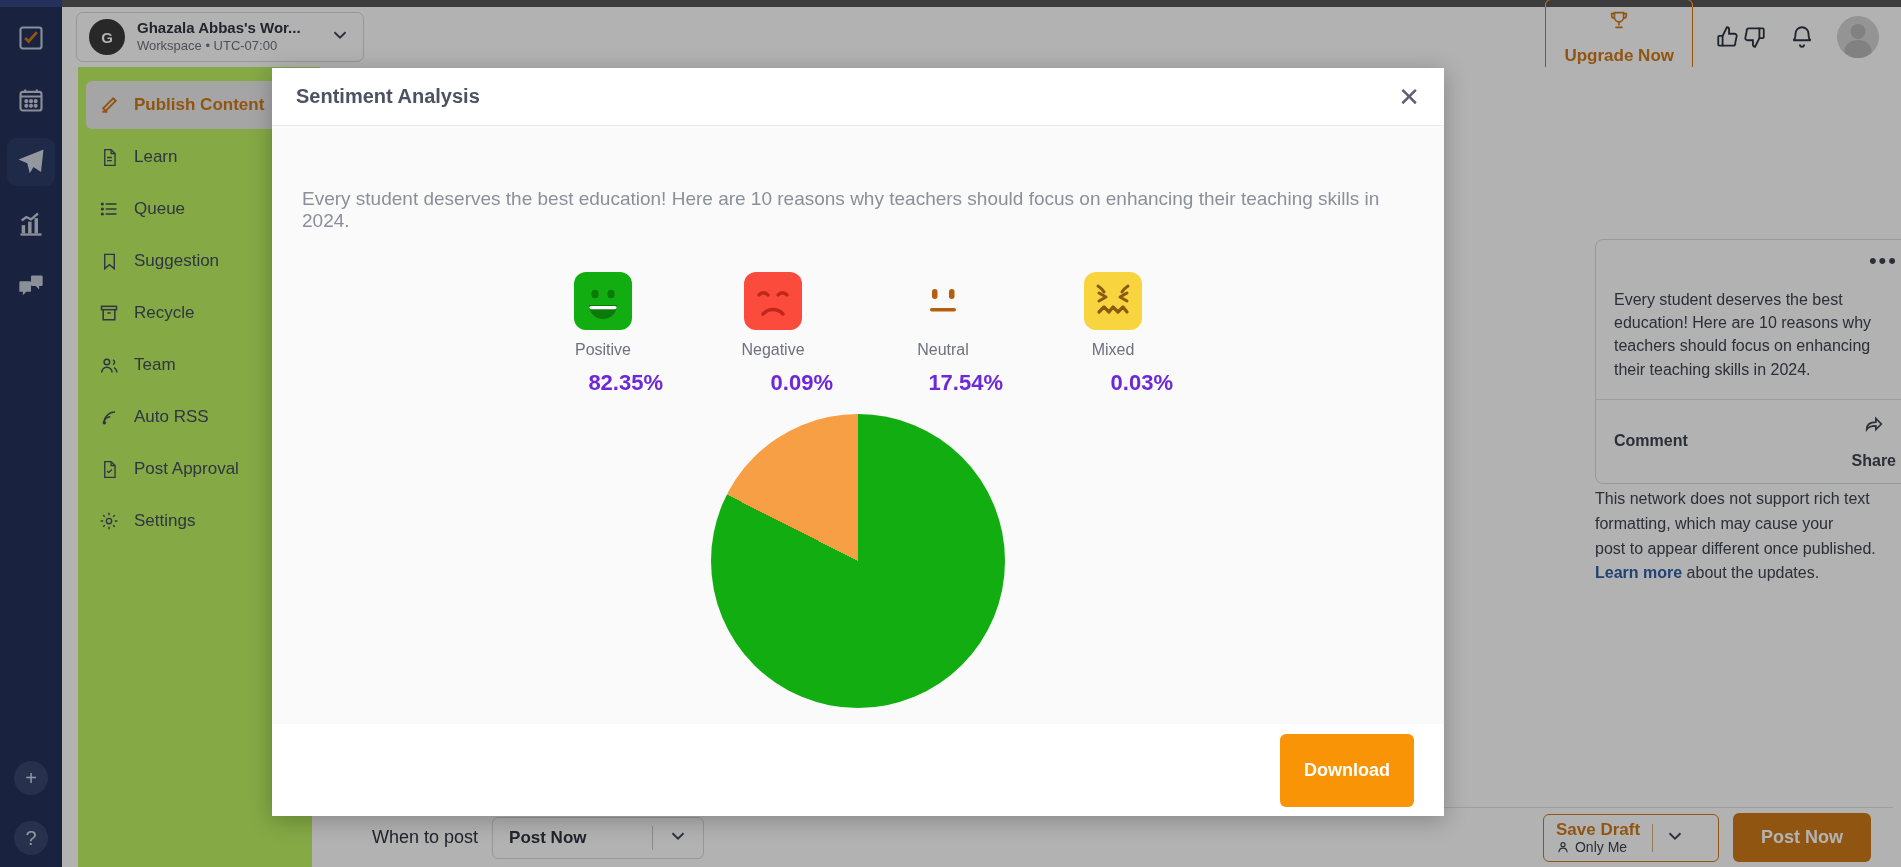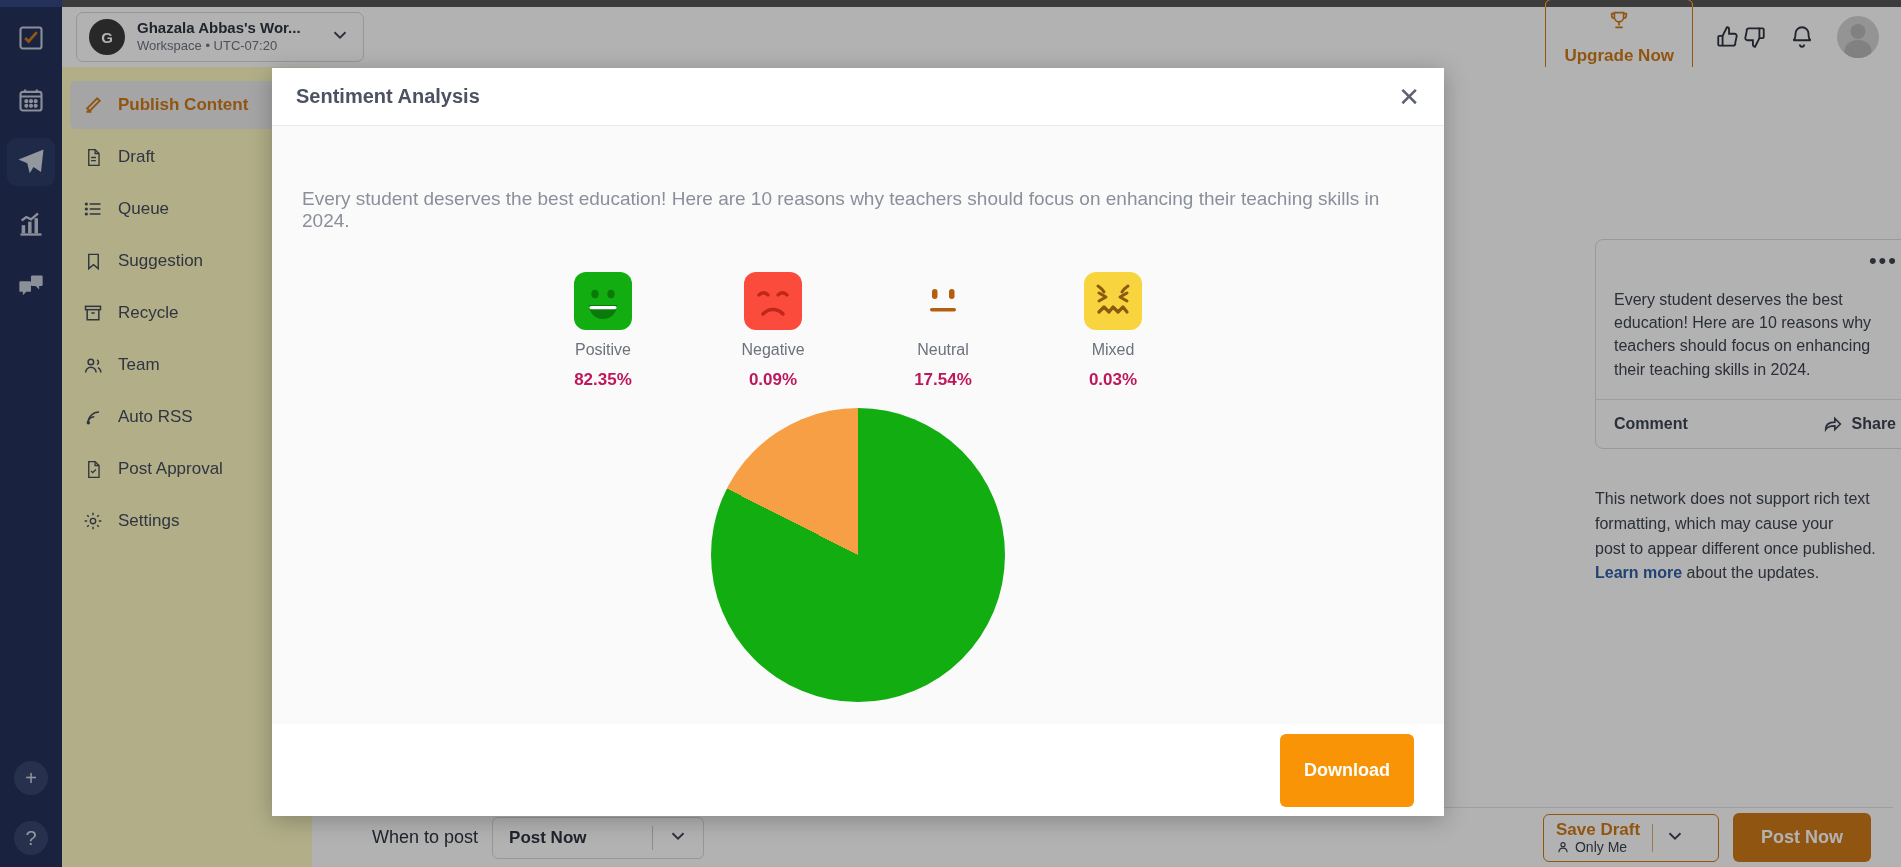--- a/index.html
+++ b/index.html
@@ -33,22 +33,22 @@
   .rail-spacer { flex: 1; }
   .rail-circ {
     width: 34px; height: 34px; border-radius: 50%;
     background: #39476f; color: #d5d9e3;
     display: flex; align-items: center; justify-content: center;
     font-size: 20px; margin-bottom: 12px;
   }
 
   
   .nav {
-    position: absolute; top: 7px; left: 62px; width: 258px; height: 860px;
-    background: #fef9c3;
+    position: absolute; top: 7px; left: 78px; width: 258px; height: 860px;
+    background: #bef264;
   }
   .nav-list { padding-top: 10px; }
   .nav-item {
     display: flex; align-items: center; gap: 14px;
     height: 48px; margin: 4px 8px; padding: 0 12px;
     border-radius: 6px; color: #454d5d; font-size: 17px;
   }
   .nav-item.active { background: #ececee; color: #d07a1b; font-weight: bold; }
   .nav-ico { width: 22px; height: 22px; display: flex; align-items: center; justify-content: center; flex: 0 0 22px; }
 
@@ -100,21 +100,21 @@
     border: 1px solid #dcdcdf; border-radius: 8px; background: #fff;
   }
   .dots { text-align: right; color: #3e4450; font-size: 22px; letter-spacing: 2px;
           padding: 10px 16px 0 0; line-height: 1; }
   .pc-body { padding: 16px 18px 18px; font-size: 16px; color: #3e4450; line-height: 1.45; }
   .pc-foot {
     border-top: 1px solid #e3e3e6; display: flex; align-items: center;
     justify-content: space-between; padding: 13px 18px; font-size: 16px;
     font-weight: bold; color: #3e4450;
   }
-  .pc-share { display: flex; align-items: center; gap: 8px; }
+  .pc-share { display: flex; align-items: center; gap: 17px; flex-direction: column; }
   .notice {
     position: absolute; left: 1275px; top: 420px; width: 340px;
     font-size: 16px; color: #3e4450; line-height: 1.55;
   }
   .notice a { color: #2f5fa8; font-weight: bold; text-decoration: none; }
 
   
   .bottombar {
     position: absolute; left: 312px; bottom: 0; width: 1581px; height: 60px;
     background: #ffffff; border-top: 1px solid #e3e3e6;
@@ -163,21 +163,21 @@
   .m-body { padding: 32px 16px 0 16px; }
   .m-h2 { font-size: 19px; font-weight: bold; color: #6c717c; padding-left: 14px; }
   .m-msg { font-size: 19px; color: #8a8f99; padding-left: 14px; margin-top: 30px; }
 
   .faces { display: flex; justify-content: center; gap: 50px; margin-top: 40px; }
   .face-col { width: 120px; text-align: center; }
   .face-sq {
     width: 58px; height: 58px; border-radius: 12px; margin: 0 auto;
   }
   .face-lbl { font-size: 16px; color: #6c717c; margin-top: 11px; }
-  .face-val { font-size: 17px; font-weight: bold; color: #be185d; margin-top: 11px; }
+  .face-val { font-size: 22px; font-weight: bold; color: #6d28d9; margin-top: 11px; text-align: right; }
 
   .pie-wrap { display: flex; justify-content: center; margin-top: 18px; }
   .pie { width: 294px; height: 294px; border-radius: 50%; }
 
   .m-foot {
     position: absolute; bottom: 0; left: 0; width: 100%; height: 92px;
     background: #ffffff; display: flex; align-items: center;
     justify-content: flex-end; padding-right: 30px;
   }
   .dl-btn {
@@ -250,21 +250,21 @@
       </div>
 
       <div class="nav-item">
         <span class="nav-ico">
           <svg width="19" height="19" viewBox="0 0 24 24" fill="none" stroke="#454d5d" stroke-width="1.7">
             <path d="M6 2h8l5 5v15H6z"></path>
               <path d="M14 2v5h5"></path>
               <path d="M9 12h6M9 16h6"></path>
             </svg>
         </span>
-        <span>Draft</span>
+        <span>Learn</span>
       </div>
 
       <div class="nav-item">
         <span class="nav-ico">
           <svg width="20" height="20" viewBox="0 0 24 24" fill="none" stroke="#454d5d" stroke-width="1.8">
             <path d="M8 6h13M8 12h13M8 18h13"></path>
             <circle cx="4" cy="6" r="1" fill="#454d5d"></circle>
               <circle cx="4" cy="12" r="1" fill="#454d5d"></circle>
             <circle cx="4" cy="18" r="1" fill="#454d5d"></circle>
             </svg>
@@ -337,21 +337,21 @@
       </div>
 
     </div>
   </div>
 
   <div class="header">
     <div class="ws">
       <div class="ws-av">G</div>
       <div class="ws-txt">
         <div class="ws-name">Ghazala Abbas's Wor...</div>
-        <div class="ws-sub">Workspace • UTC-07:20</div>
+        <div class="ws-sub">Workspace • UTC-07:00</div>
       </div>
       <span>
         <svg width="22" height="22" viewBox="0 0 24 24" fill="none" stroke="#3e4450" stroke-width="2">
             <path d="M6 9l6 6 6-6"></path>
           </svg>
       </span>
     </div>
 
     <div class="hdr-right">
       <div class="upgrade">

